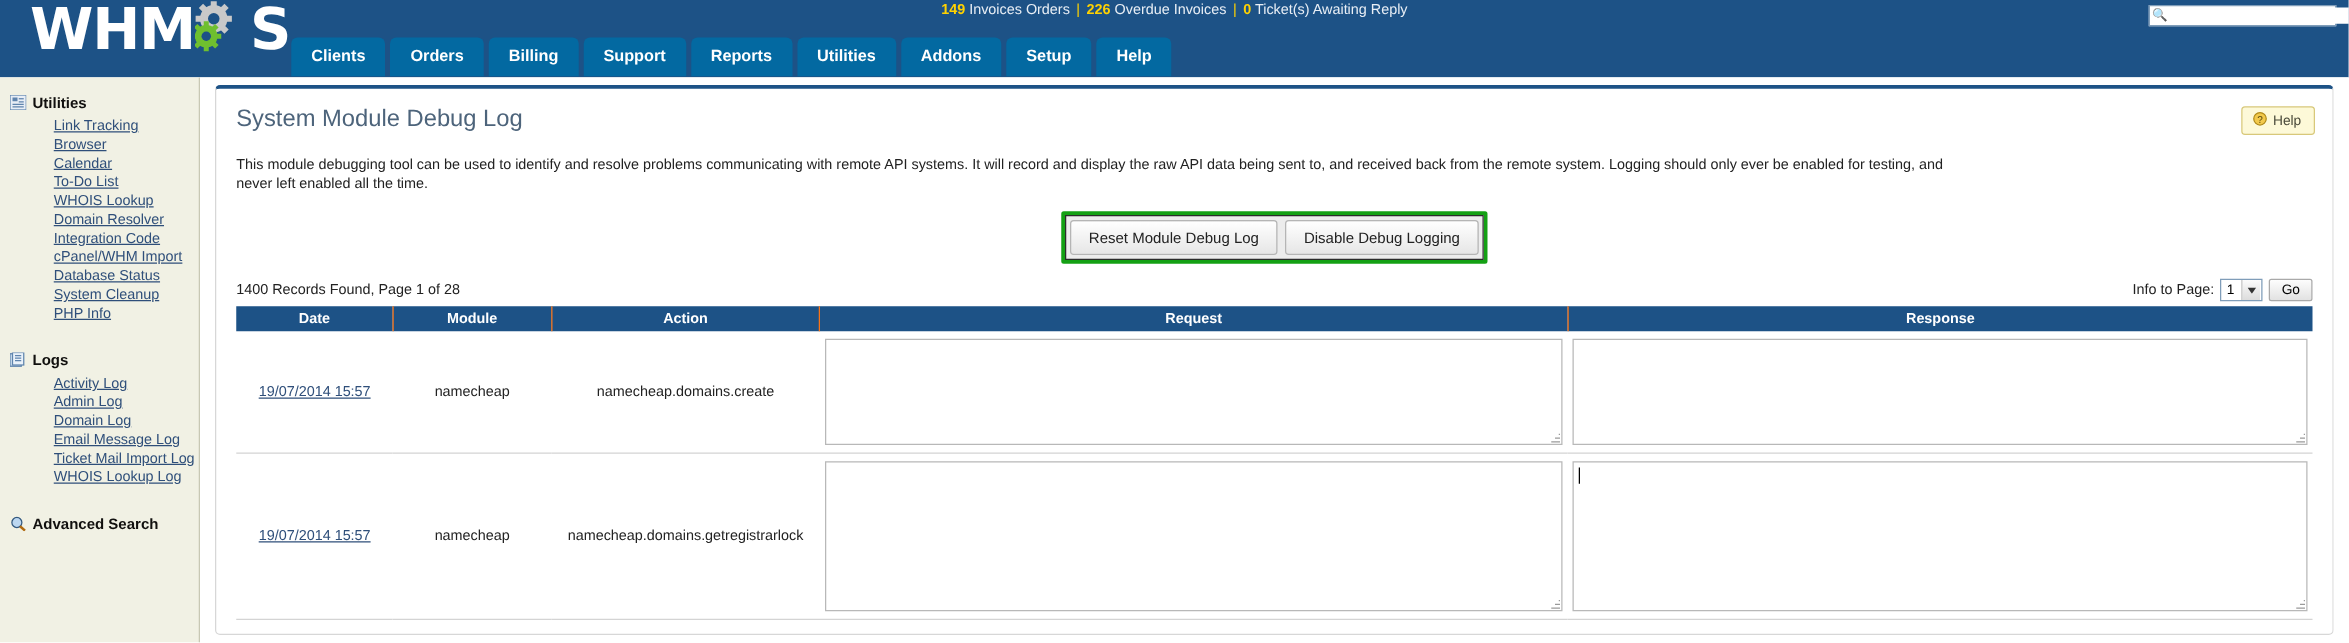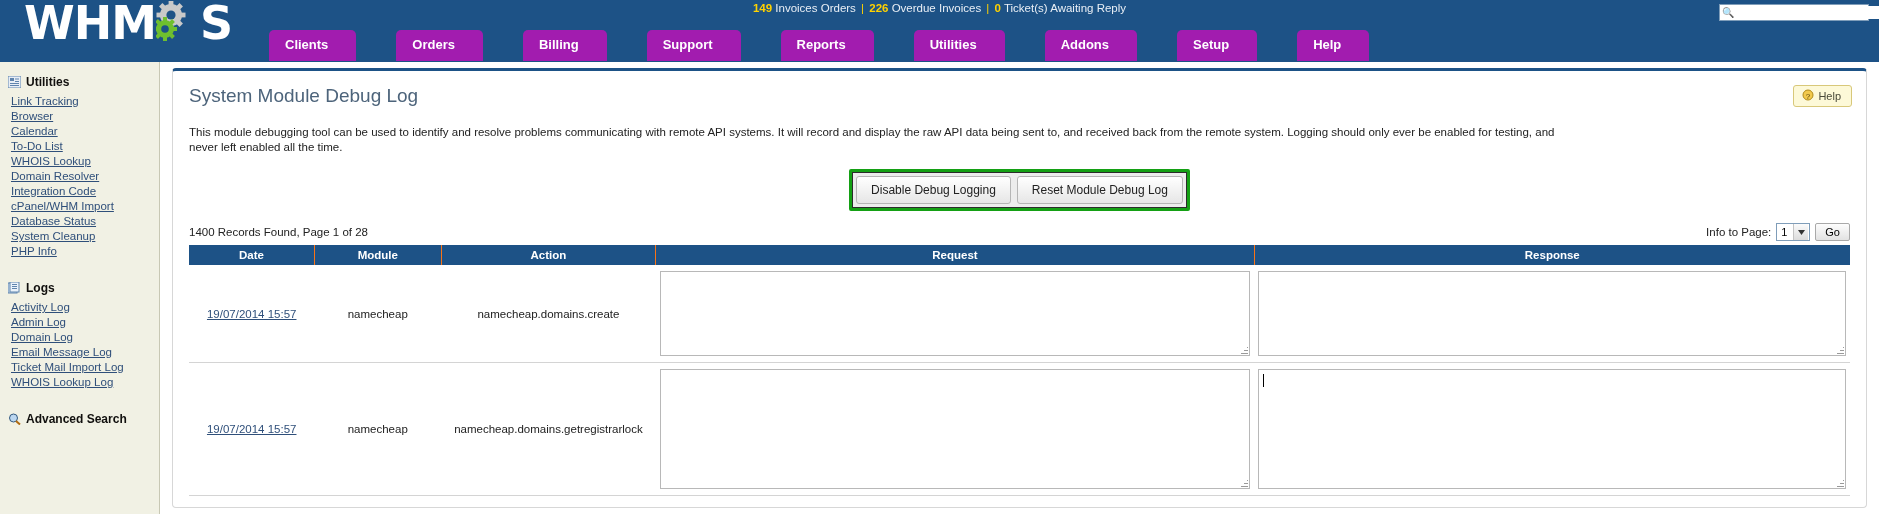--- a/index.html
+++ b/index.html
@@ -75,31 +75,30 @@
     position: absolute;
     left: 0; top: 30px;
     width: 100%;
     height: 32px;
     display: flex;
     align-items: flex-start;
     padding-left: 233px;
     gap: 4px;
   }
   .nav-tab {
-    background: #a21caf;
+    background: #0369a1;
     color: #ffffff;
     font-size: 13px;
     font-weight: bold;
-    padding: 8px 28px 9px 16px;
+    padding: 8px 16px 9px 16px;
     border-radius: 5px 5px 0 0;
     line-height: 14px;
     white-space: nowrap;
     cursor: pointer;
     font-family: "Liberation Sans", sans-serif;
-    margin-left: 36px;
   }
 
   
   .body-wrap {
     position: absolute;
     top: 62px; left: 0;
     width: 1879px;
     height: 452px;
     background: #ffffff;
     display: flex;
@@ -117,21 +116,21 @@
     display: flex;
     align-items: center;
     gap: 5px;
     padding: 3px 0 3px 8px;
     font-size: 12px;
     font-weight: bold;
     color: #11100e;
     font-family: "Liberation Sans", sans-serif;
   }
   .sidebar-section.spaced { margin-top: 19px; }
-  .sidebar-links { padding: 2px 0 0 11px; }
+  .sidebar-links { padding: 2px 0 0 11px; margin-left: 32px; }
   .sidebar-link {
     display: block;
     font-size: 11.5px;
     color: #2f4f7a;
     text-decoration: underline;
     line-height: 15px;
     padding: 0;
     cursor: pointer;
     font-family: "Liberation Sans", sans-serif;
   }
@@ -483,22 +482,22 @@
           <span>Help</span>
         </div>
 
         <h1 class="page-title">System Module Debug Log</h1>
 
         <p class="desc">This module debugging tool can be used to identify and resolve problems communicating with remote API systems. It will record and display the raw API data being sent to, and received back from the remote system. Logging should only ever be enabled for testing, and never left enabled all the time.</p>
 
         <div class="btn-group-wrap">
           <div class="btn-group">
             <div class="btn-group-inner">
+              <button class="btn">Reset Module Debug Log</button>
               <button class="btn">Disable Debug Logging</button>
-              <button class="btn">Reset Module Debug Log</button>
             </div>
           </div>
         </div>
 
         <div class="records-row">
           <span>1400 Records Found, Page 1 of 28</span>
           <span class="jump-wrap">
             <span>Info to Page:</span>
             <span class="jump-select">
               <span class="val">1</span>

